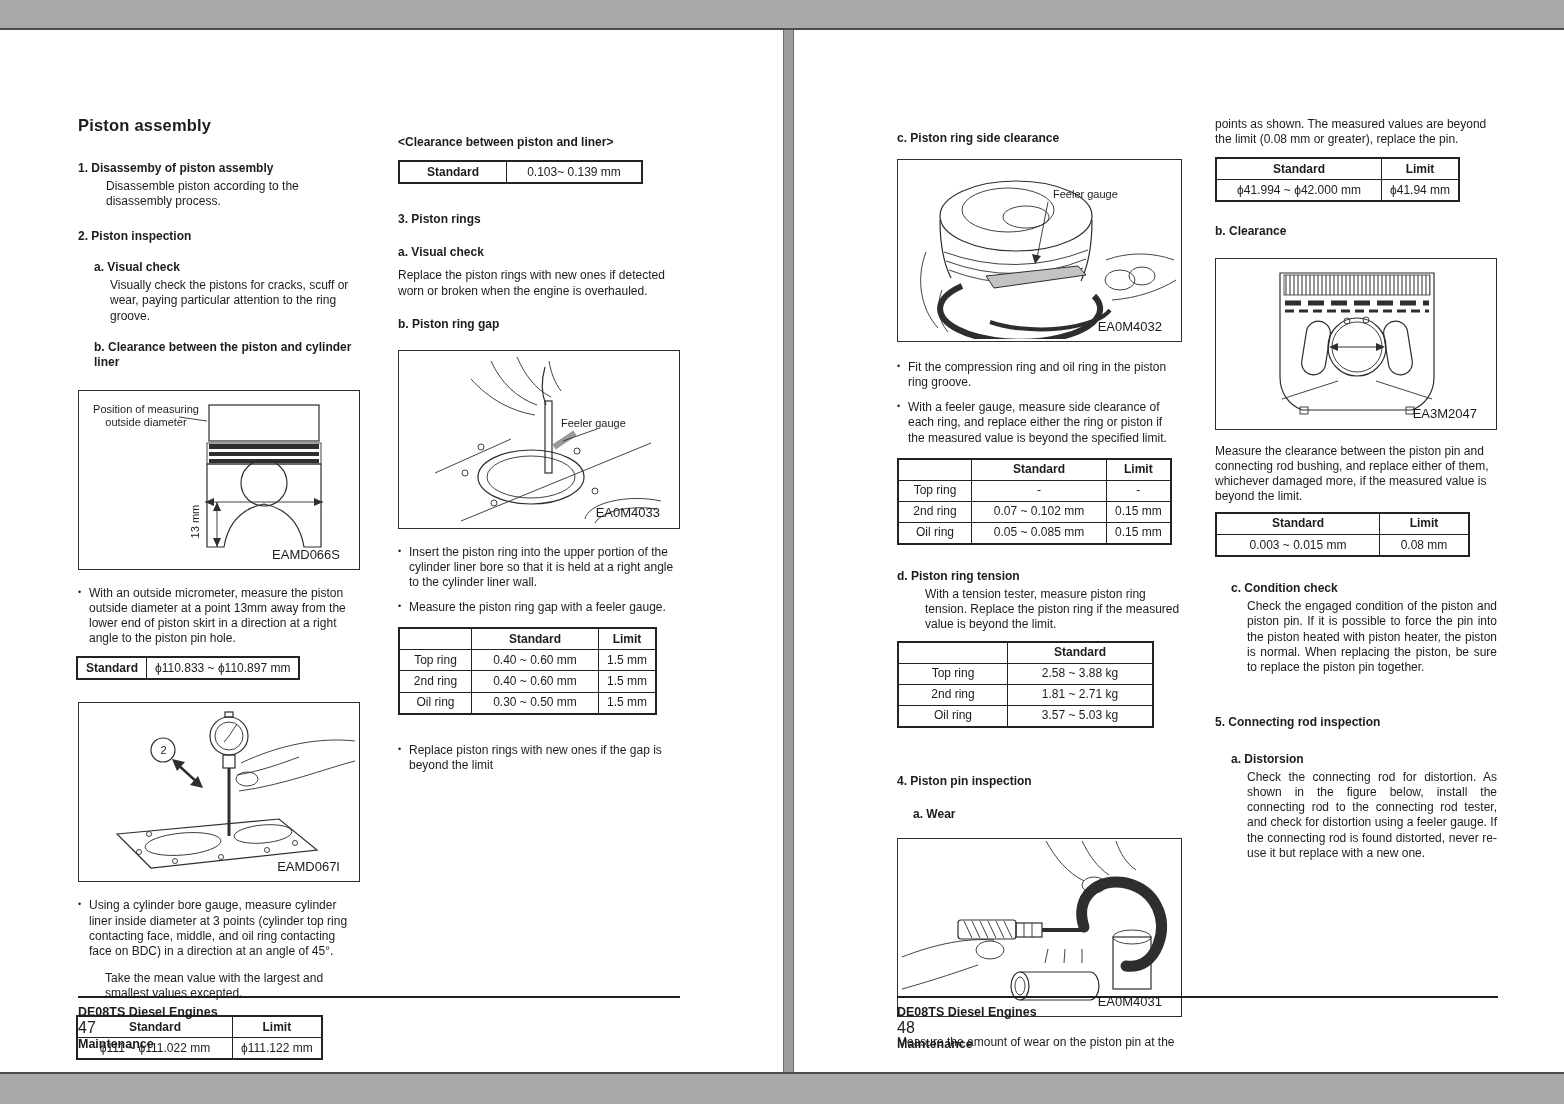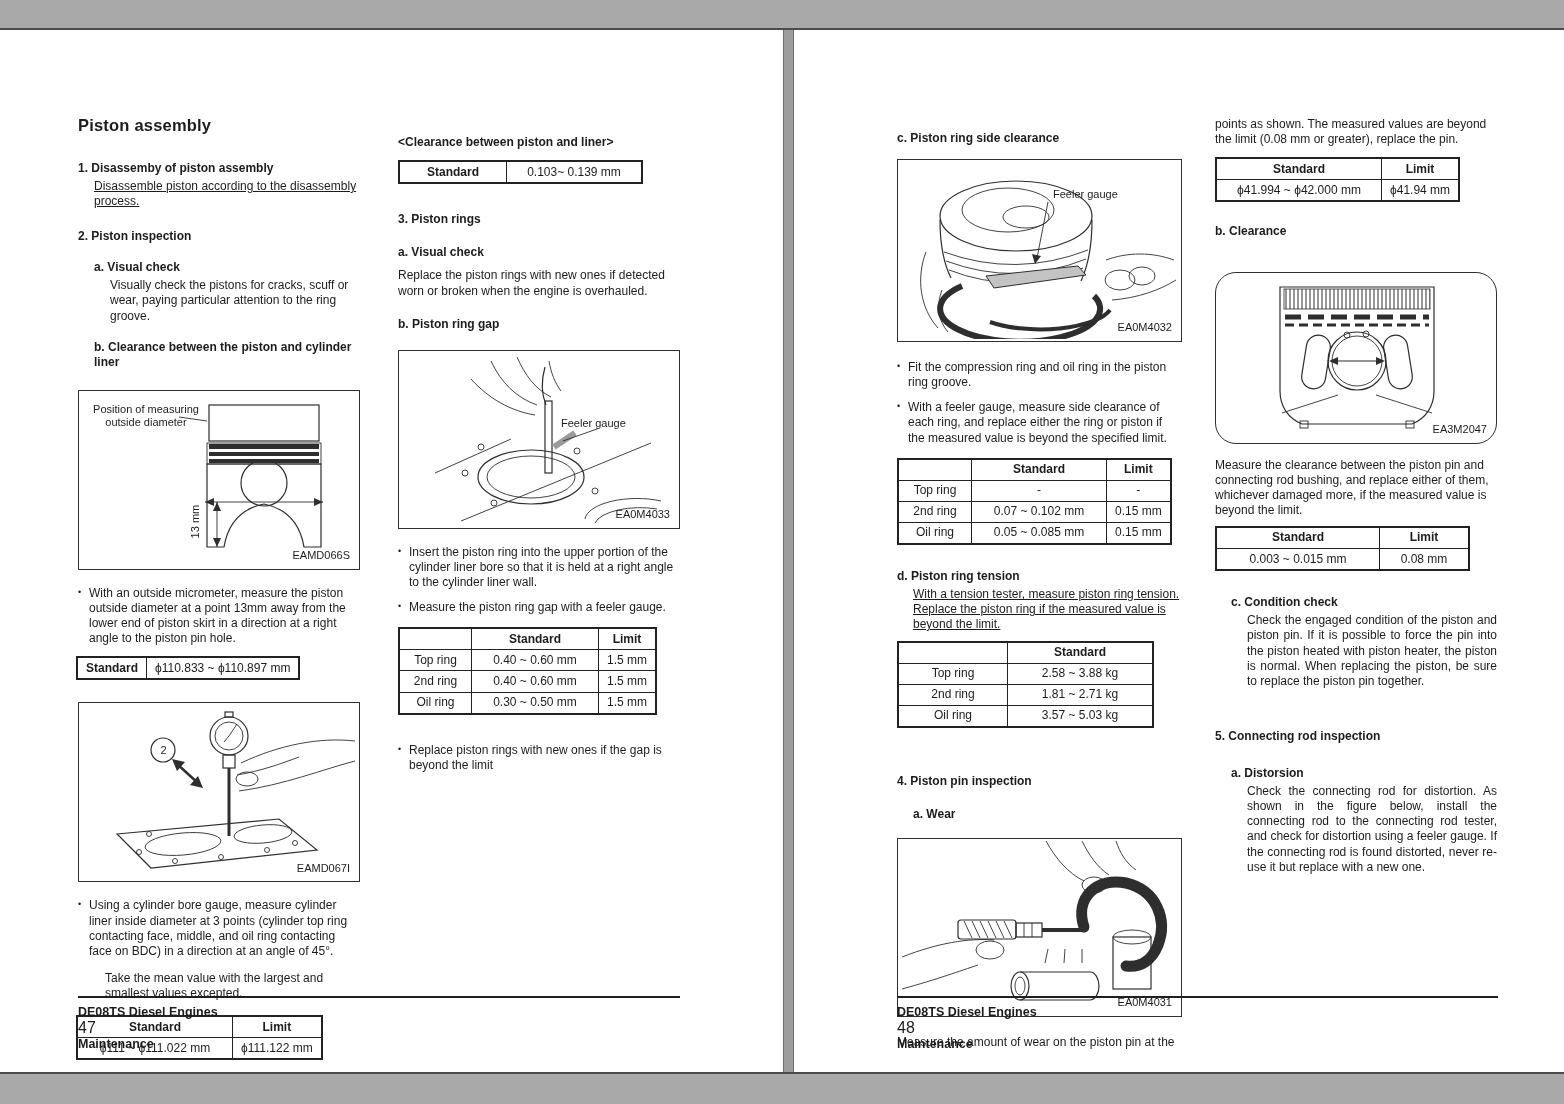--- a/index.html
+++ b/index.html
@@ -14,30 +14,30 @@
   .page    { position:relative; background:#ffffff; }
   .page-l  { width:783px; }
   .page-r  { flex:1; }
   .divider { width:9px; background:#9d9d9d; border-left:1px solid #6e6e6e; border-right:1px solid #6e6e6e; }
 
   .col { position:absolute; font-size:12px; line-height:1.26; }
   .h-title { font-size:16.5px; font-weight:bold; margin:0 0 25px 0; letter-spacing:.2px; }
   .h1  { font-weight:bold; margin:17px 0 3px 0; }
   .h2  { font-weight:bold; margin:14px 0 3px 16px; }
   .h2b { font-weight:bold; margin:14px 0 3px 0; }
-  .ind1{ margin:2px 0 2px 16px;text-decoration:underline; }
+  .ind1{ margin:2px 0 2px 28px; }
   .ind2{ margin:2px 0 2px 32px; }
   .par { margin:8px 0; }
   .just{ text-align:justify; }
   .bullet { position:relative; padding-left:11px; margin:10px 0; }
   .bullet::before { content:"•"; position:absolute; left:0; top:1px; font-size:9px; }
 
   .figure { position:relative; border:1px solid #2e2e2e; background:#fff; margin:14px 0; }
   .figure svg { display:block; }
-  .figcode { position:absolute; right:9px; bottom:6px; font-size:11px; color:#1c1c1c; }
+  .figcode { position:absolute; right:19px; bottom:6px; font-size:13px; color:#1c1c1c; }
   .figlabel{ position:absolute; font-size:11px; line-height:1.2; }
 
   table.tbl { border-collapse:collapse; border:2px solid #222; margin:10px 0; background:#fff; }
   .tbl th, .tbl td { border:1px solid #222; padding:2.5px 8px; text-align:center; font-size:12px; white-space:nowrap; }
   .tbl th { font-weight:bold; }
 
   .footer { position:absolute; top:966px; border-top:2px solid #1f1f1f; padding-top:7px;
             display:flex; justify-content:space-between; align-items:baseline; font-size:12.5px;flex-direction:column; }
   .footer .bk, .footer .sec { font-weight:bold; }
   .footer .pg { font-weight:normal; font-size:16px; }
@@ -365,21 +365,21 @@
           </tr>
           <tr>
             <td>ϕ41.994 ~ ϕ42.000 mm</td>
             <td>ϕ41.94 mm</td>
           </tr>
         </tbody>
           </table>
 
         <div class="h2b" style="margin-top:22px;">b. Clearance</div>
 
-        <div class="figure" style="height:170px; margin-top:32px;border-radius:21px;">
+        <div class="figure" style="height:170px; margin-top:18px;">
           <svg width="280" height="168" viewBox="0 0 280 168">
             <defs>
               <pattern id="hatch6" width="4" height="8" patternUnits="userSpaceOnUse">
                 <line x1="2" y1="0" x2="2" y2="8" stroke="#2e2e2e" stroke-width="1"></line>
               </pattern>
             </defs>
             <path class="ln" d="M64,14 H218 V118 C218,134 209,146 196,151 H86 C73,146 64,134 64,118 Z"></path>
             <rect x="68" y="16" width="146" height="20" fill="url(#hatch6)" stroke="#2e2e2e" stroke-width="0.8"></rect>
             <line x1="69" y1="44" x2="213" y2="44" style="stroke:#2e2e2e; stroke-width:5; stroke-dasharray:16 7;"></line>
             <line x1="69" y1="52" x2="213" y2="52" style="stroke:#2e2e2e; stroke-width:3; stroke-dasharray:9 5;"></line>

